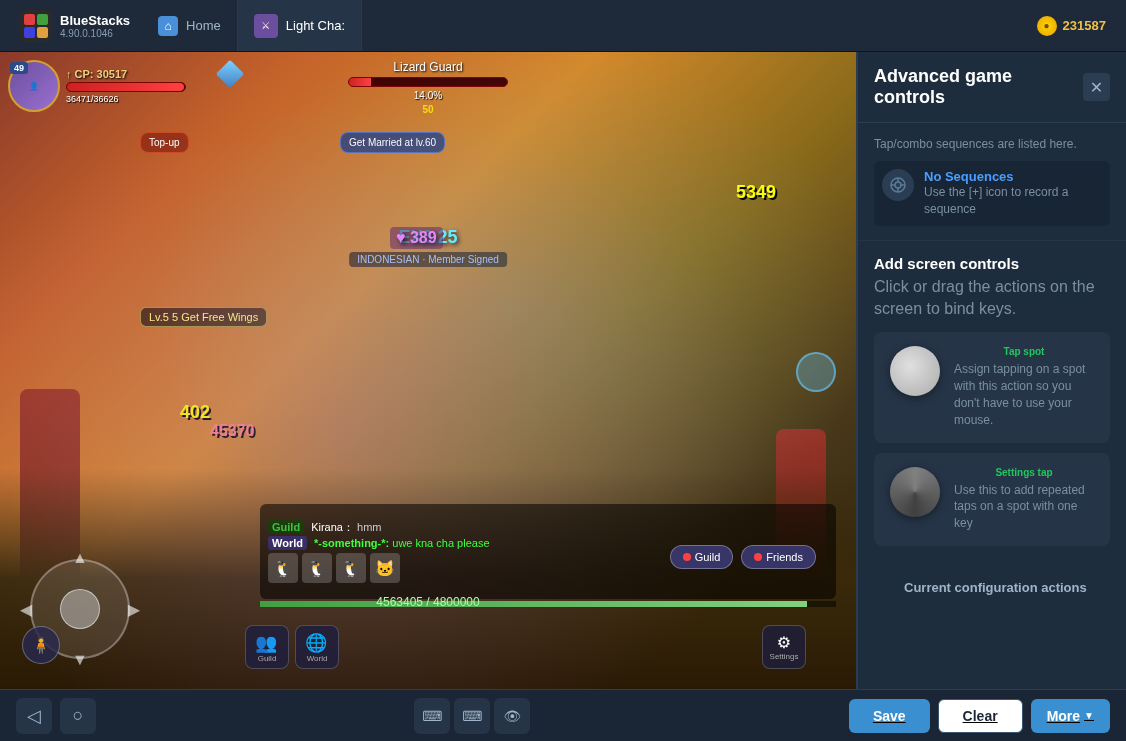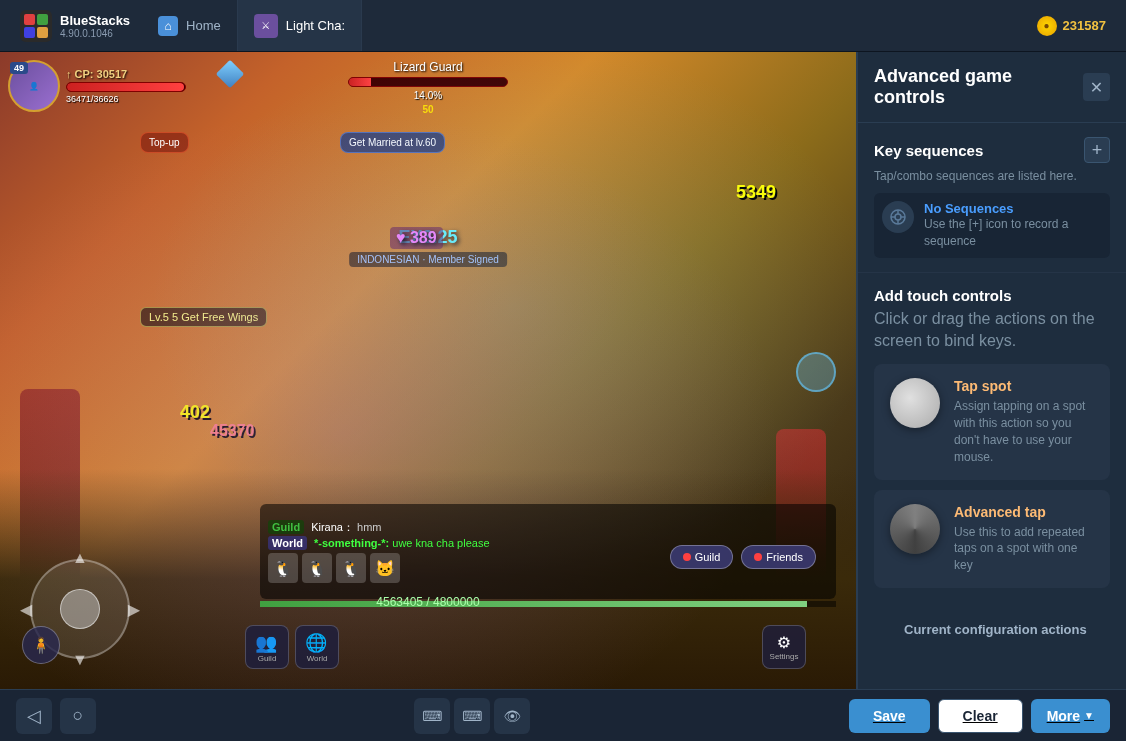--- a/index.html
+++ b/index.html
@@ -626,24 +626,25 @@
       height: 50px;
       border-radius: 50%;
       background: conic-gradient(#808080 0deg, #404040 180deg, #808080 360deg);
       box-shadow: 0 2px 8px rgba(0,0,0,0.4);
       flex-shrink: 0;
     }
     .control-info {
       flex: 1;
     }
     .control-name {
-      color: #fdba74;
-      font-size: 14px;
+      color: #22c55e;
+      font-size: 10px;
       font-weight: 600;
       margin-bottom: 4px;
+      text-align: center;
     }
     .control-desc {
       color: #7a8fa0;
       font-size: 12px;
       line-height: 1.4;
     }
 
     .current-config-section {
       padding: 10px 16px 4px;
     }
@@ -913,59 +914,55 @@
   </div>
 
   <div class="side-panel">
 
     <div class="panel-header">
       <span class="panel-title">Advanced game controls</span>
       <button class="panel-close-btn">✕</button>
     </div>
 
     <div class="panel-section">
-      <div class="section-header">
-        <span class="section-title">Key sequences</span>
-        <button class="add-btn">+</button>
-      </div>
       <p class="section-desc">Tap/combo sequences are listed here.</p>
       <div class="no-sequences-area">
         <div class="no-seq-icon">
           <svg width="18" height="18" viewBox="0 0 18 18">
             <circle cx="9" cy="9" r="7" fill="none" stroke="#5a7a9a" stroke-width="1.5"></circle>
             <circle cx="9" cy="9" r="3" fill="none" stroke="#5a7a9a" stroke-width="1.5"></circle>
             <line x1="9" y1="2" x2="9" y2="6" stroke="#5a7a9a" stroke-width="1.5"></line>
             <line x1="9" y1="12" x2="9" y2="16" stroke="#5a7a9a" stroke-width="1.5"></line>
             <line x1="2" y1="9" x2="6" y2="9" stroke="#5a7a9a" stroke-width="1.5"></line>
             <line x1="12" y1="9" x2="16" y2="9" stroke="#5a7a9a" stroke-width="1.5"></line>
           </svg>
         </div>
         <div class="no-seq-text-area">
           <div class="no-seq-link">No Sequences</div>
           <div class="no-seq-desc">Use the [+] icon to record a sequence</div>
         </div>
       </div>
     </div>
 
     <div class="add-touch-section">
-      <div class="add-touch-title">Add touch controls</div>
+      <div class="add-touch-title">Add screen controls</div>
       <div class="add-touch-desc">Click or drag the actions on the screen to bind keys.</div>
 
       <div class="control-card">
         <div class="tap-icon"></div>
         <div class="control-info">
           <div class="control-name">Tap spot</div>
           <div class="control-desc">Assign tapping on a spot with this action so you don't have to use your mouse.</div>
         </div>
       </div>
 
       <div class="control-card">
         <div class="repeated-tap-icon"></div>
         <div class="control-info">
-          <div class="control-name">Advanced tap</div>
+          <div class="control-name">Settings tap</div>
           <div class="control-desc">Use this to add repeated taps on a spot with one key</div>
         </div>
       </div>
     </div>
 
     <div class="current-config-section">
       <div class="current-config-title">Current configuration actions</div>
     </div>
   </div>
 </div>

